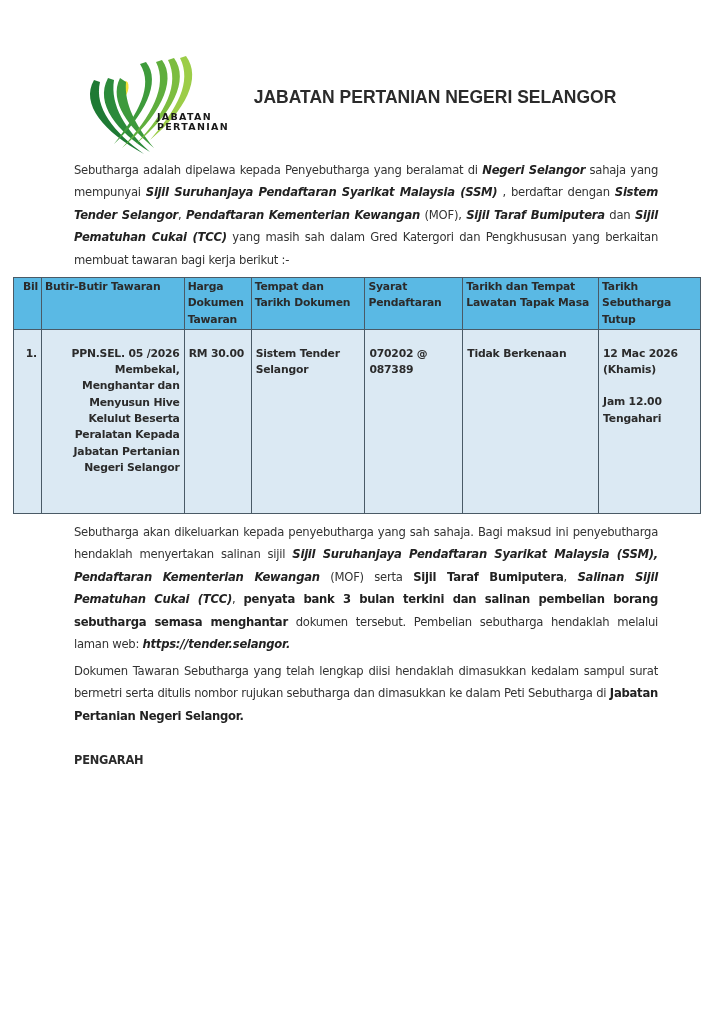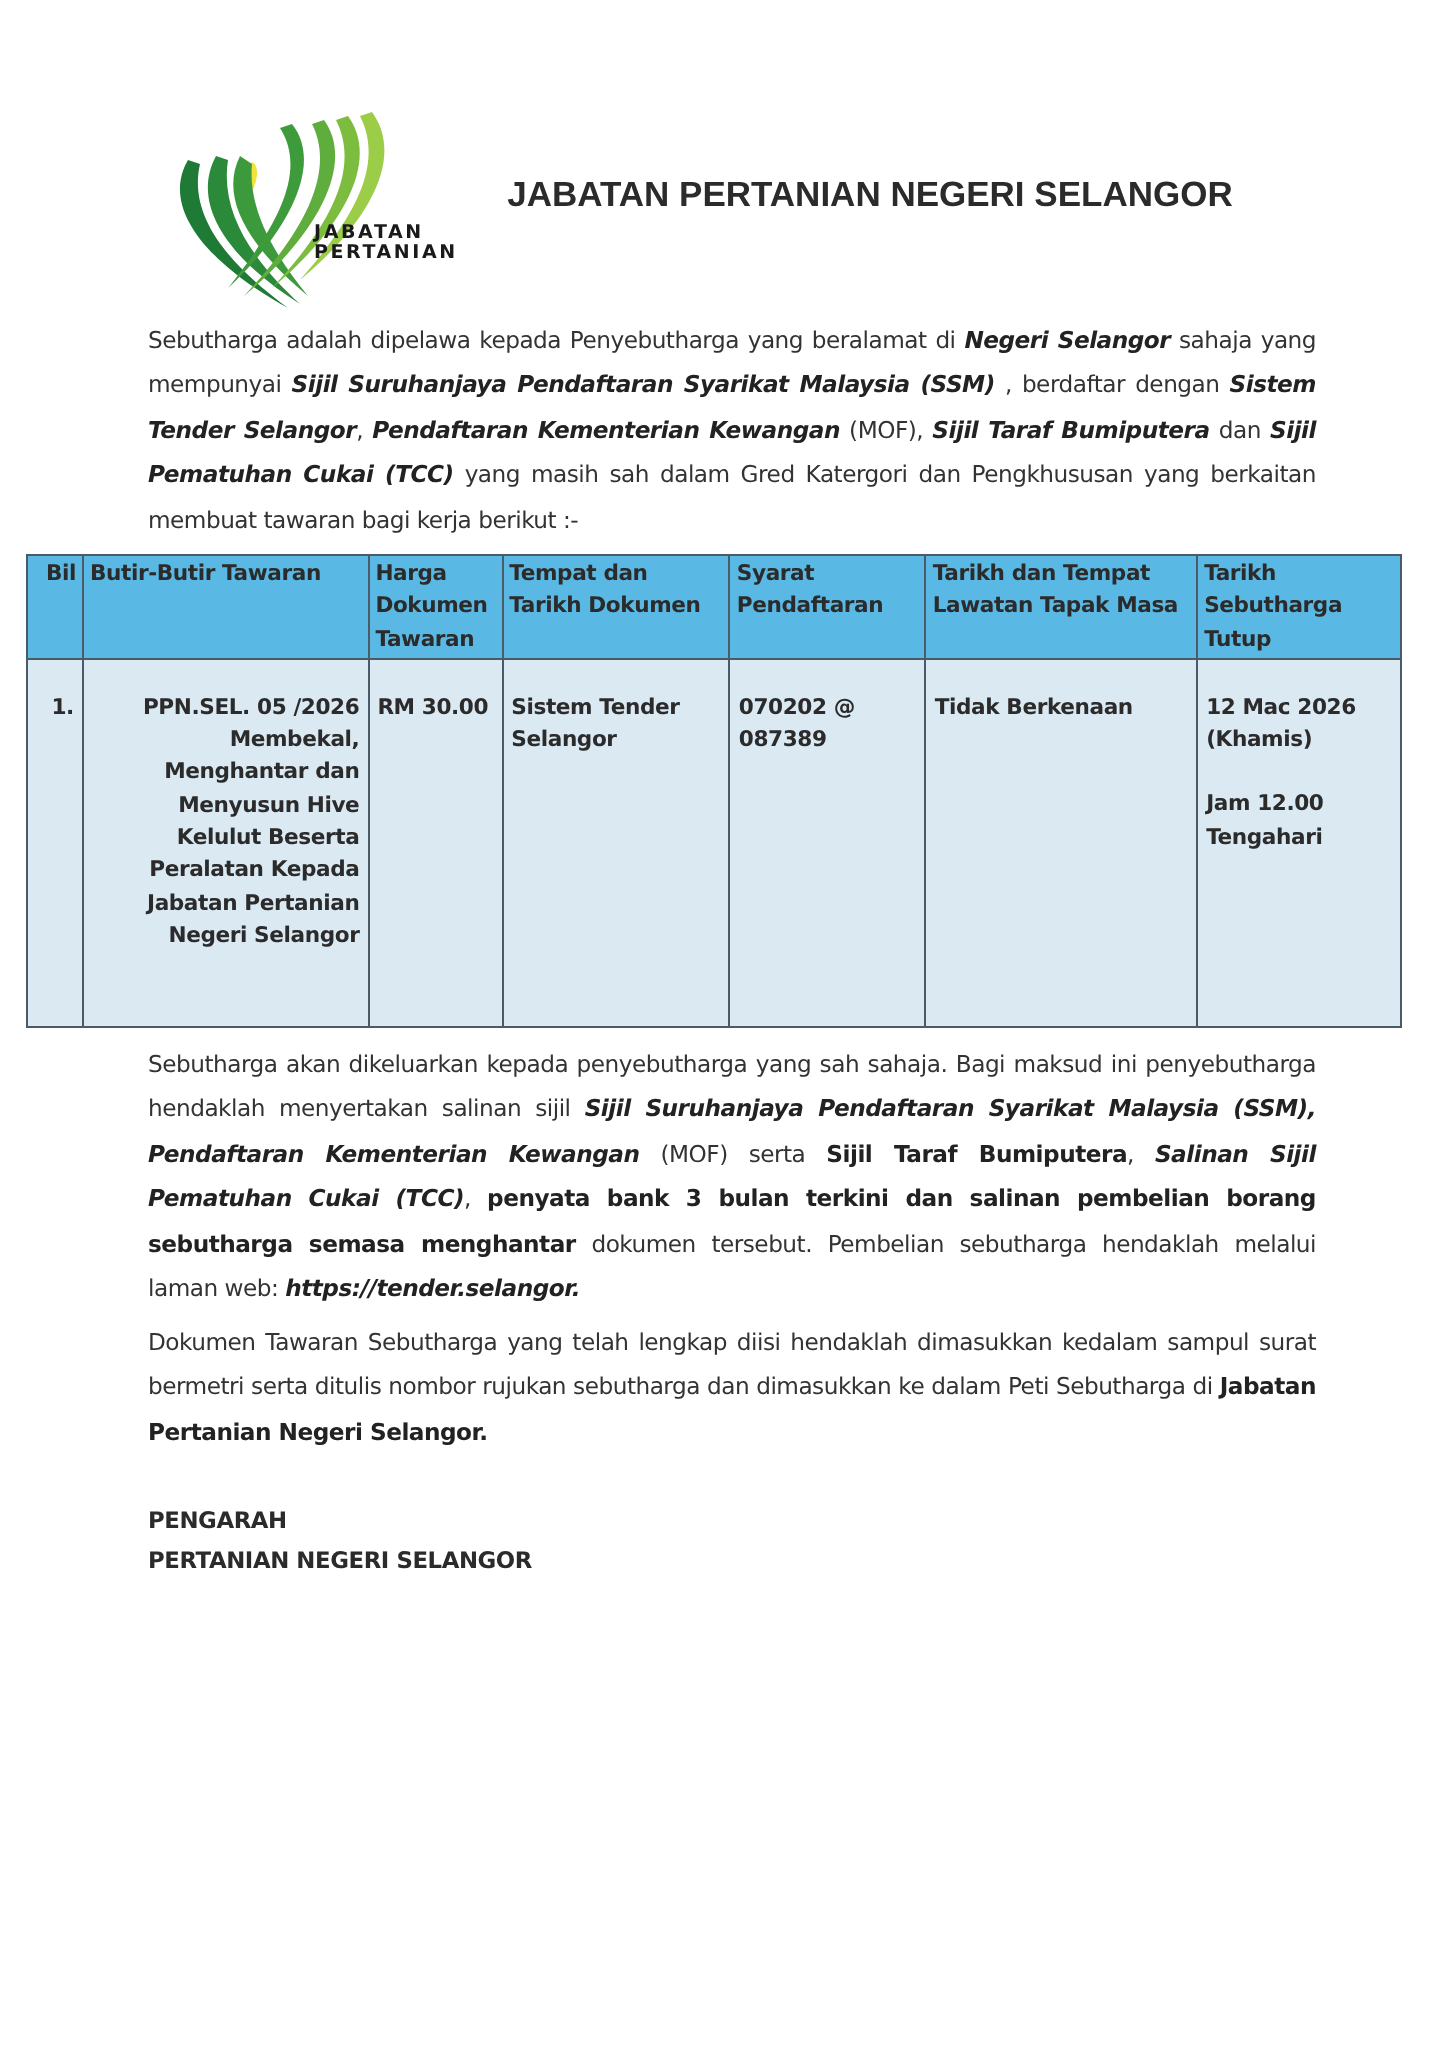--- a/index.html
+++ b/index.html
@@ -97,14 +97,13 @@
     </tr>
   </tbody>
 </table>
 
 <div class="para" style="top:521px;"><span>Sebutharga akan dikeluarkan kepada penyebutharga yang sah sahaja. Bagi maksud ini penyebutharga hendaklah menyertakan salinan sijil </span><b><i>Sijil Suruhanjaya Pendaftaran Syarikat Malaysia (SSM), Pendaftaran Kementerian Kewangan</i></b><span> (MOF) serta </span><b>Sijil Taraf Bumiputera</b><span>, </span><b><i>Salinan Sijil Pematuhan Cukai (TCC)</i></b><span>, </span><b>penyata bank 3 bulan terkini dan salinan pembelian borang sebutharga semasa menghantar</b><span> dokumen tersebut. Pembelian sebutharga hendaklah melalui laman web: </span><b><i>https://tender.selangor.</i></b></div>
 
 <div class="para" style="top:660px;"><span>Dokumen Tawaran Sebutharga yang telah lengkap diisi hendaklah dimasukkan kedalam sampul surat bermetri serta ditulis nombor rujukan sebutharga dan dimasukkan ke dalam Peti Sebutharga di </span><b>Jabatan Pertanian Negeri Selangor.</b></div>
 
 <div class="sig">
   <div>PENGARAH</div>
-  <div>PERTANIAN NEGERI SELANGOR</div>
 </div>
 
 </body></html>

